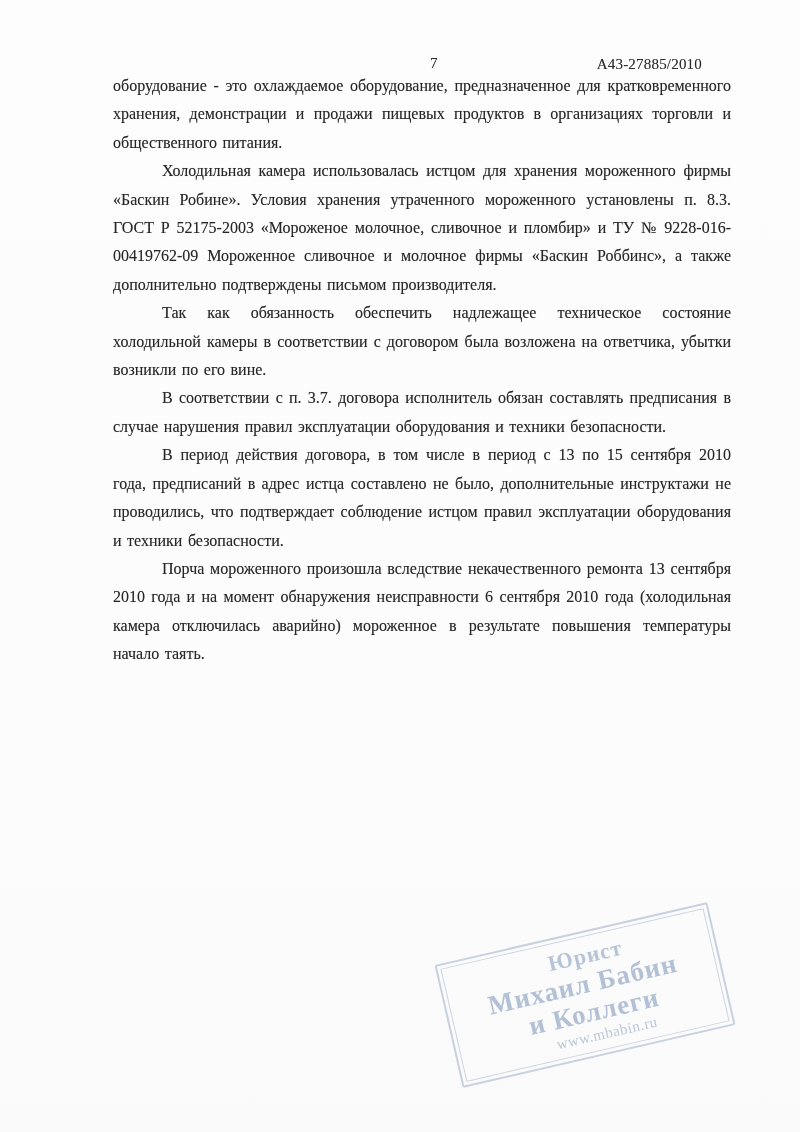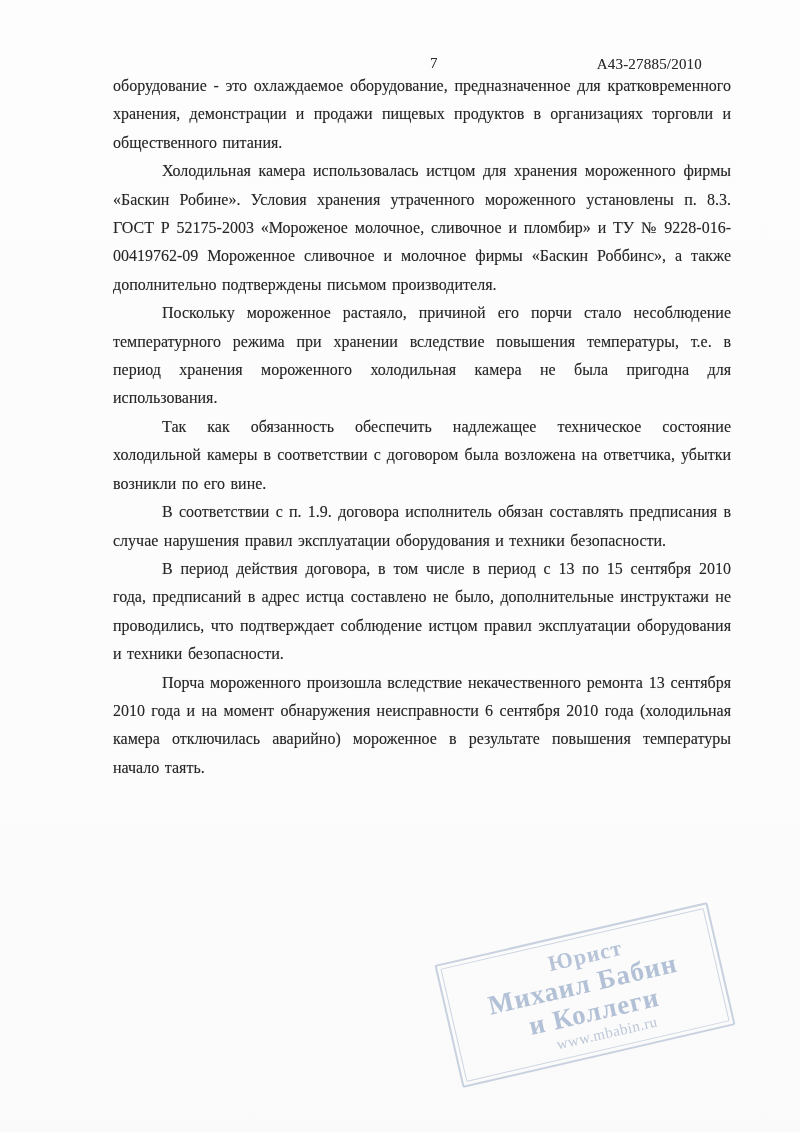--- a/index.html
+++ b/index.html
@@ -128,23 +128,22 @@
 <div class="scan-page">
 
   <div class="page-header">
     <span class="page-number">7</span>
     <span class="case-number">А43-27885/2010</span>
   </div>
 
   <div class="page-text">
     <p class="para no-indent">оборудование - это охлаждаемое оборудование, предназначенное для кратковременного хранения, демонстрации и продажи пищевых продуктов в организациях торговли и общественного питания.</p>
     <p class="para">Холодильная камера использовалась истцом для хранения мороженного фирмы «Баскин Робине». Условия хранения утраченного мороженного установлены п. 8.3. ГОСТ Р 52175-2003 «Мороженое молочное, сливочное и пломбир» и ТУ № 9228-016-00419762-09 Мороженное сливочное и молочное фирмы «Баскин Роббинс», а также дополнительно подтверждены письмом производителя.</p>
-    <p class="para">Поскольку мороженное растаяло, причиной его порчи стало несоблюдение температурного режима при хранении вследствие повышения температуры, т.е. в период хранения мороженного холодильная камера не была пригодна для использования.</p>
     <p class="para">Так как обязанность обеспечить надлежащее техническое состояние холодильной камеры в соответствии с договором была возложена на ответчика, убытки возникли по его вине.</p>
-    <p class="para">В соответствии с п. 1.9. договора исполнитель обязан составлять предписания в случае нарушения правил эксплуатации оборудования и техники безопасности.</p>
+    <p class="para">В соответствии с п. 3.7. договора исполнитель обязан составлять предписания в случае нарушения правил эксплуатации оборудования и техники безопасности.</p>
     <p class="para">В период действия договора, в том числе в период с 13 по 15 сентября 2010 года, предписаний в адрес истца составлено не было, дополнительные инструктажи не проводились, что подтверждает соблюдение истцом правил эксплуатации оборудования и техники безопасности.</p>
     <p class="para">Порча мороженного произошла вследствие некачественного ремонта 13 сентября 2010 года и на момент обнаружения неисправности 6 сентября 2010 года (холодильная камера отключилась аварийно) мороженное в результате повышения температуры начало таять.</p>
   </div>
 
   <div class="stamp">
     <div class="stamp-inner">
       <div class="stamp-title">Юрист</div>
       <div class="stamp-name">Михаил Бабин</div>
       <div class="stamp-suffix">и Коллеги</div>
       <div class="stamp-url">www.mbabin.ru</div>

